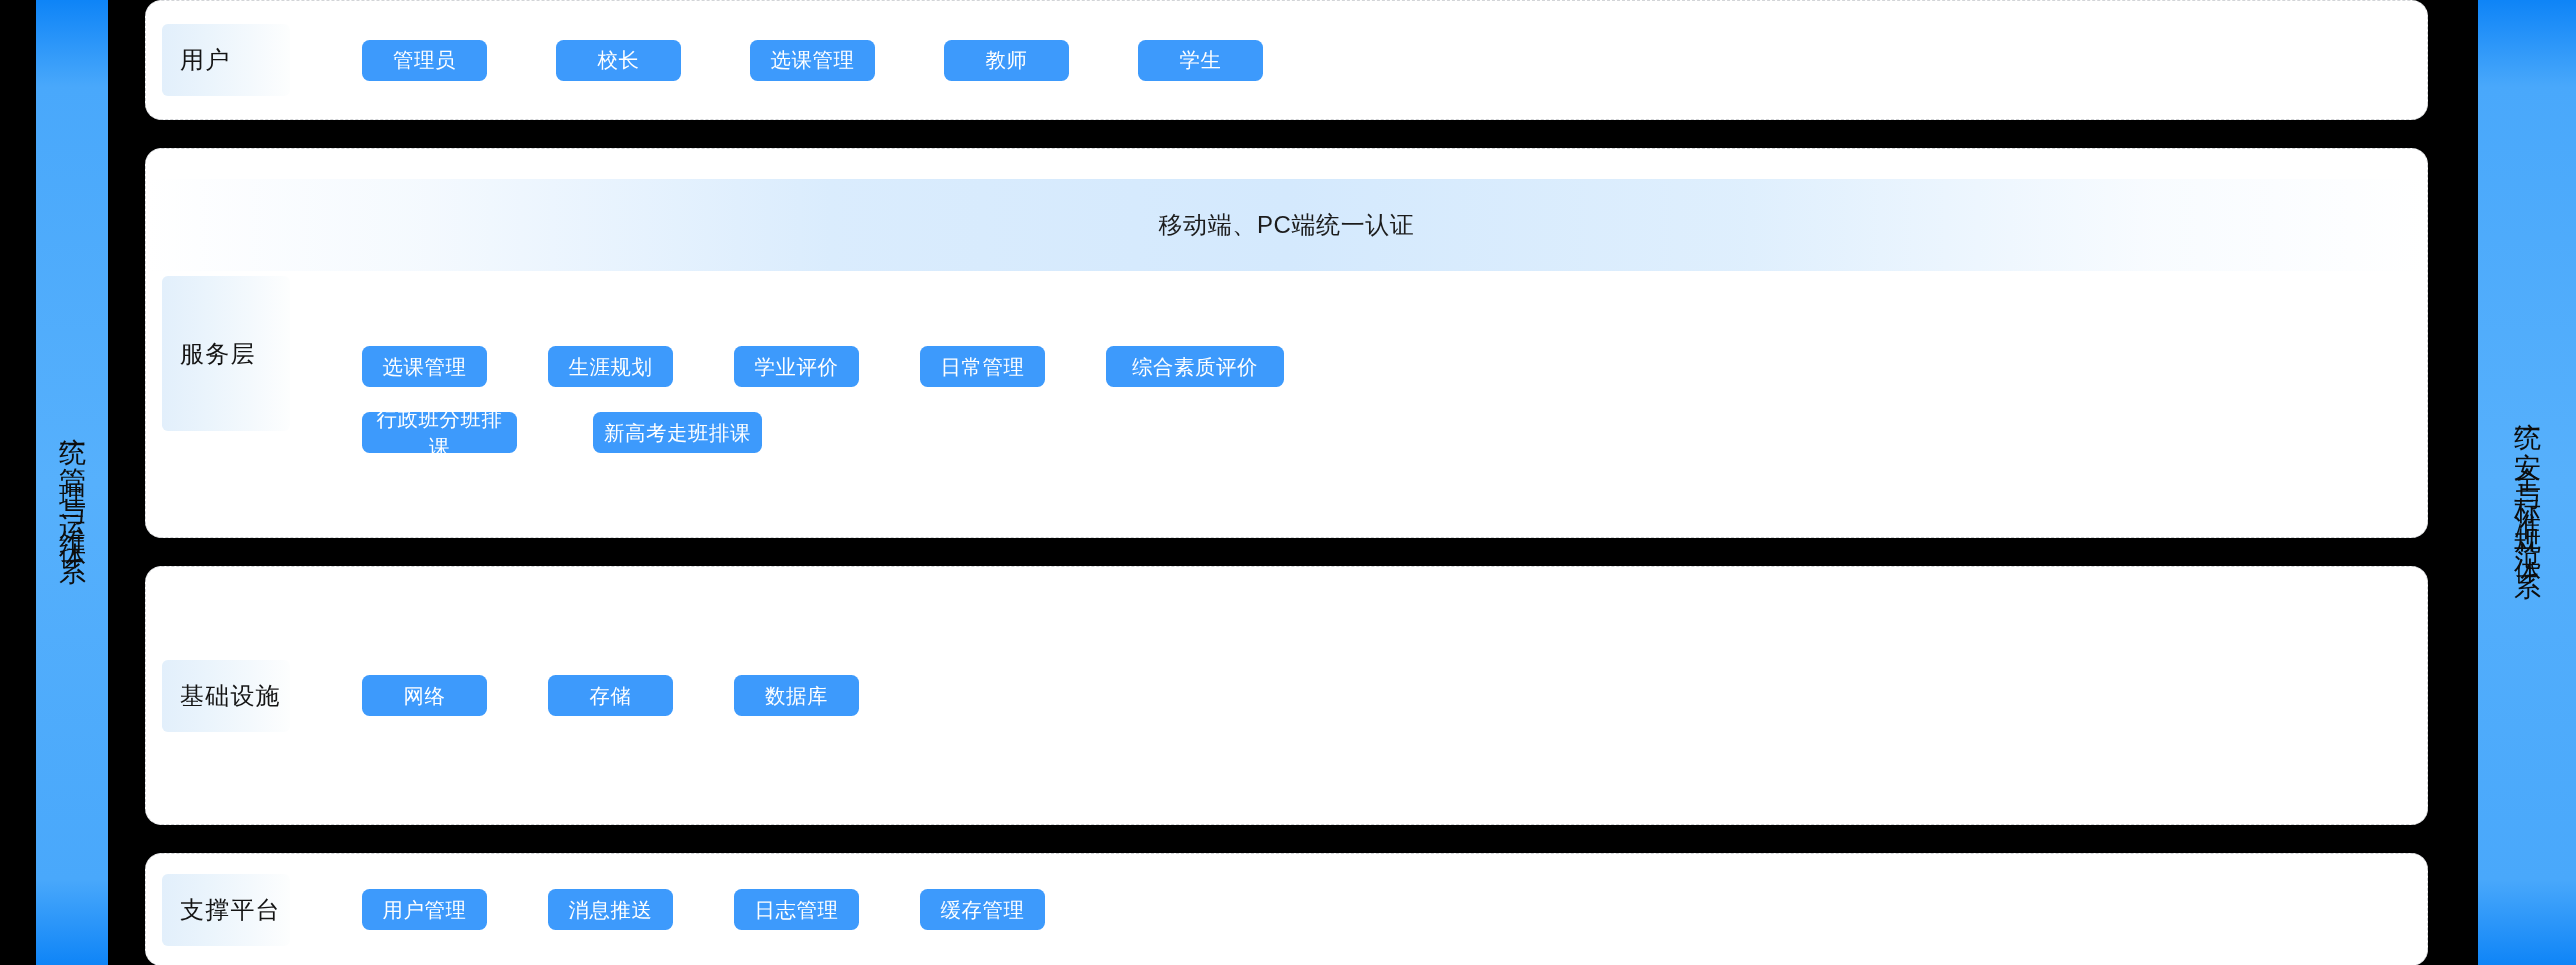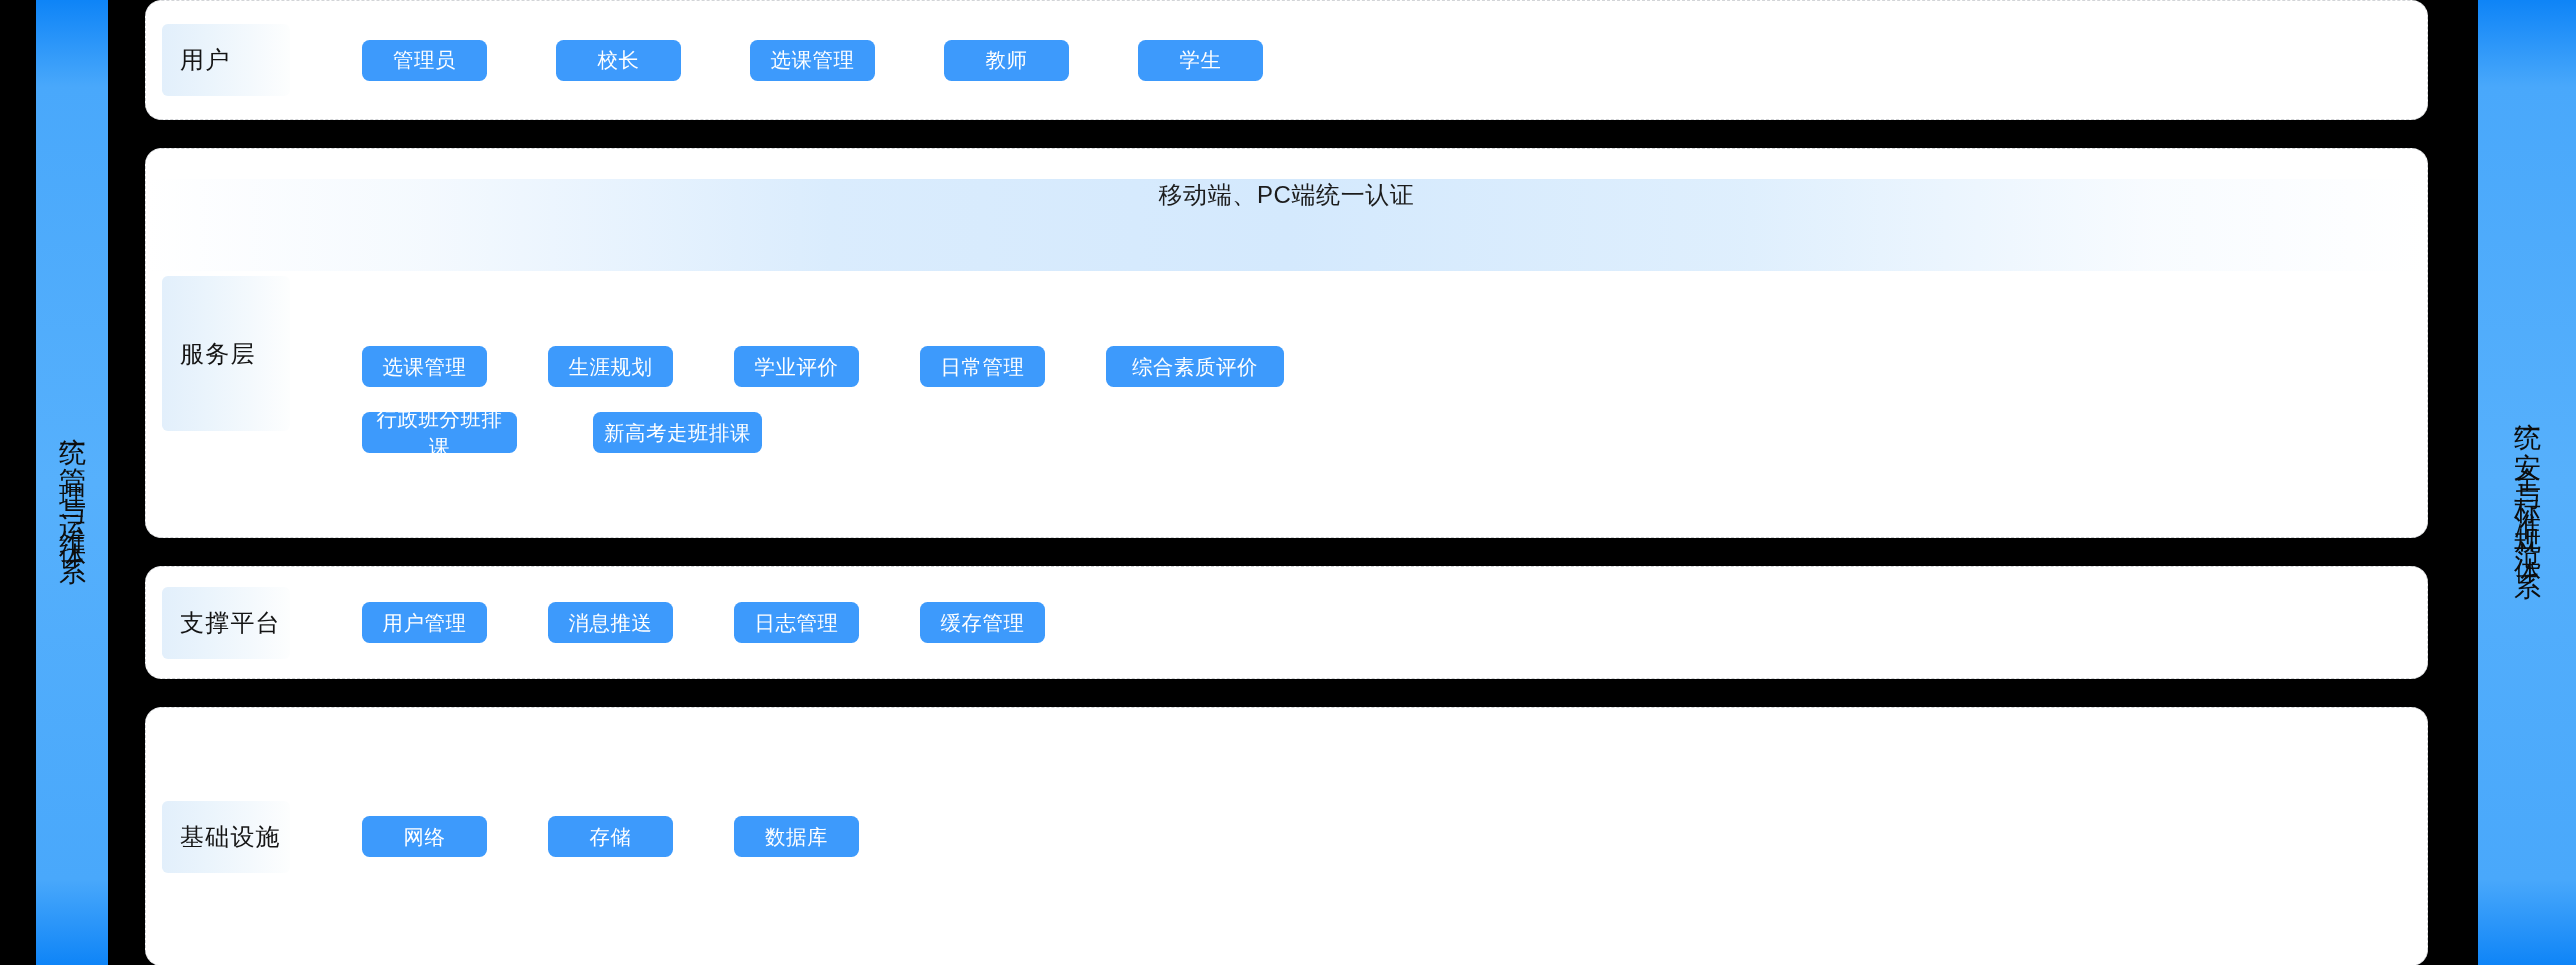--- a/index.html
+++ b/index.html
@@ -42,21 +42,21 @@
   .card + .card{margin-top:28px;}
 
   .card-users{height:120px;}
   .card-service{flex:0 0 390px;}
   .card-support{height:113px;}
   .card-infra{flex:1 1 auto;}
 
   
   .auth-banner{
     position:absolute;left:0;right:0;top:30px;height:92px;
-    display:flex;align-items:flex-start;justify-content:center;
+    display:flex;align-items:center;justify-content:center;
     background:linear-gradient(90deg,
       rgba(232,243,253,0) 0%,
       rgba(225,239,253,.35) 12%,
       rgba(216,235,253,.95) 30%,
       rgba(212,233,253,1) 50%,
       rgba(219,237,253,.9) 70%,
       rgba(231,243,254,.3) 88%,
       rgba(240,248,255,0) 100%);
     pointer-events:none;
   }
@@ -173,41 +173,41 @@
           <button class="btn">综合素质评价</button>
         </div>
         <div class="btnline">
           <button class="btn">行政班分班排课</button>
           <button class="btn">新高考走班排课</button>
         </div>
       </div>
     </div>
   </div>
 
+  <div class="card card-infra">
+    <div class="row">
+      <div class="chip">基础设施</div>
+      <div class="btns">
+        <div class="btnline">
+          <button class="btn">网络</button>
+          <button class="btn">存储</button>
+          <button class="btn">数据库</button>
+        </div>
+      </div>
+    </div>
+  </div>
+
   <div class="card card-support">
     <div class="row">
       <div class="chip">支撑平台</div>
       <div class="btns">
         <div class="btnline">
           <button class="btn">用户管理</button>
           <button class="btn">消息推送</button>
           <button class="btn">日志管理</button>
           <button class="btn">缓存管理</button>
         </div>
       </div>
     </div>
   </div>
 
-  <div class="card card-infra">
-    <div class="row">
-      <div class="chip">基础设施</div>
-      <div class="btns">
-        <div class="btnline">
-          <button class="btn">网络</button>
-          <button class="btn">存储</button>
-          <button class="btn">数据库</button>
-        </div>
-      </div>
-    </div>
-  </div>
-
 </div>
 
 
 </body></html>

